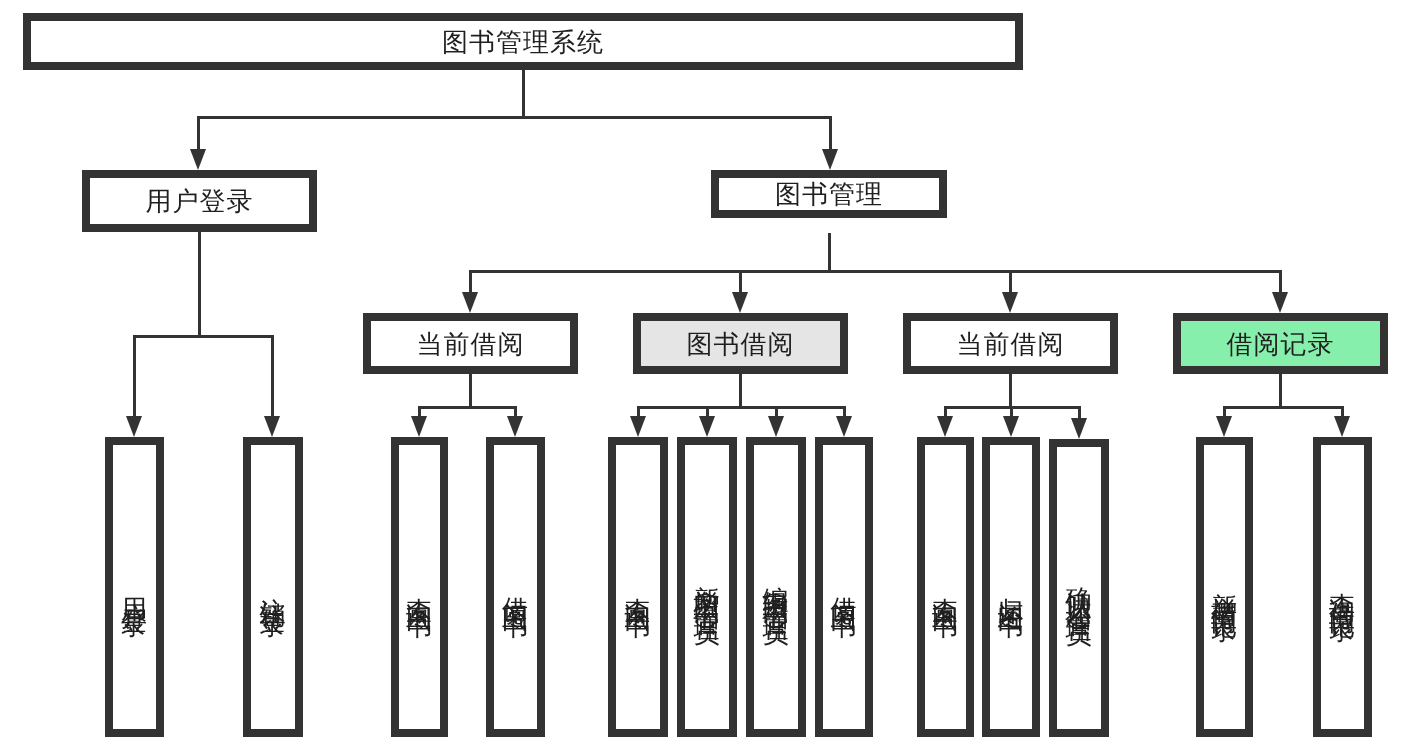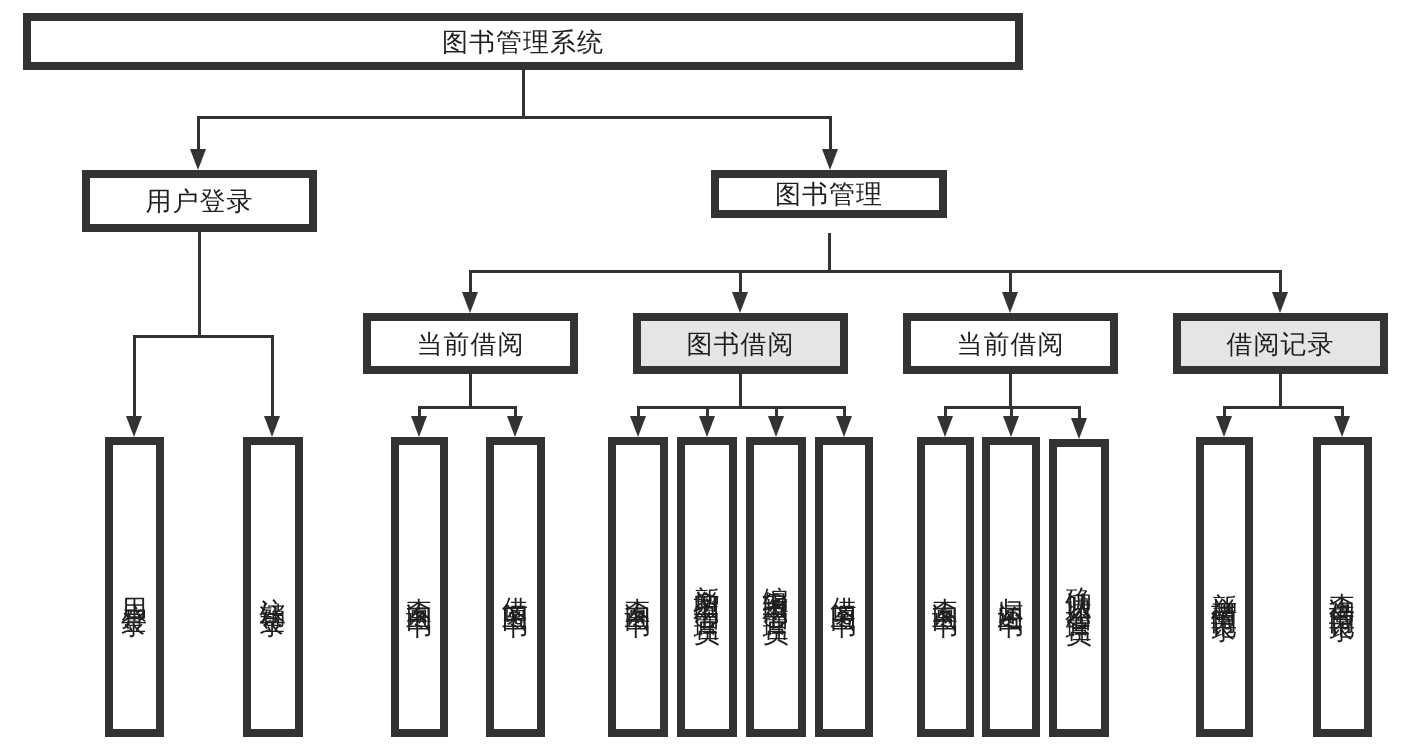--- a/index.html
+++ b/index.html
@@ -120,21 +120,21 @@
     </div>
     <div class="node" style="left: 363px; top: 313px; width: 215px; height: 61px; border-color: rgb(51, 51, 51); background: rgb(255, 255, 255);">
       <span class="label" style="color: rgb(31, 31, 31);">当前借阅</span>
     </div>
     <div class="node" style="left: 633px; top: 313px; width: 215px; height: 61px; border-color: rgb(51, 51, 51); background: #e5e5e5; justify-content: center;">
       <span class="label" style="color: rgb(31, 31, 31);">图书借阅</span>
     </div>
     <div class="node" style="left: 903px; top: 313px; width: 215px; height: 61px; border-color: rgb(51, 51, 51); background: rgb(255, 255, 255);">
       <span class="label" style="color: rgb(31, 31, 31);">当前借阅</span>
     </div>
-    <div class="node" style="left: 1173px; top: 313px; width: 215px; height: 61px; border-color: rgb(51, 51, 51); background: #e5e5e5;">
+    <div class="node" style="left: 1173px; top: 313px; width: 215px; height: 61px; border-color: rgb(51, 51, 51); background: #86efac;">
       <span class="label" style="color: rgb(31, 31, 31);">借阅记录</span>
     </div>
     <div class="node vertical" style="left: 105px; top: 437px; width: 59px; height: 300px; border-color: rgb(51, 51, 51); background: rgb(255, 255, 255);">
       <span class="label" style="color: rgb(31, 31, 31);">用户登录</span>
     </div>
     <div class="node vertical" style="left: 243px; top: 437px; width: 60px; height: 300px; border-color: rgb(51, 51, 51); background: rgb(255, 255, 255);">
       <span class="label" style="color: rgb(31, 31, 31);">注销登录</span>
     </div>
     <div class="node vertical" style="left: 391px; top: 437px; width: 57px; height: 300px; border-color: rgb(51, 51, 51); background: rgb(255, 255, 255);">
       <span class="label" style="color: rgb(31, 31, 31);">查询图书</span>

